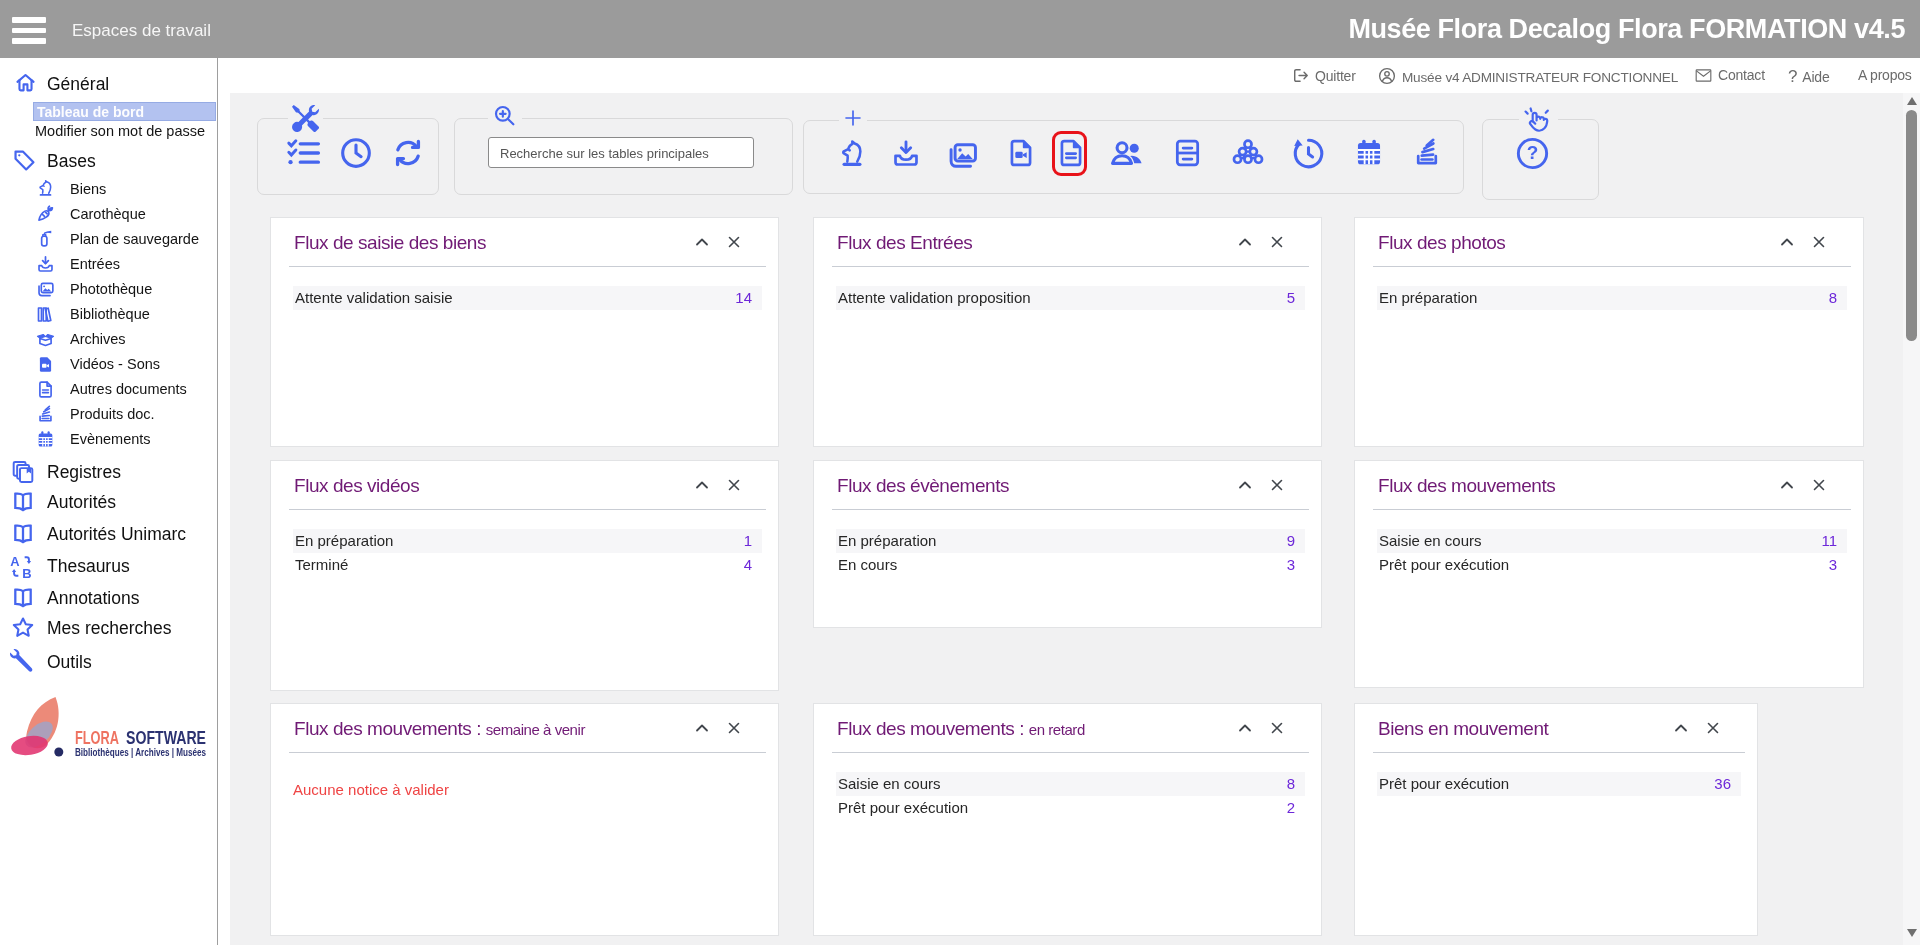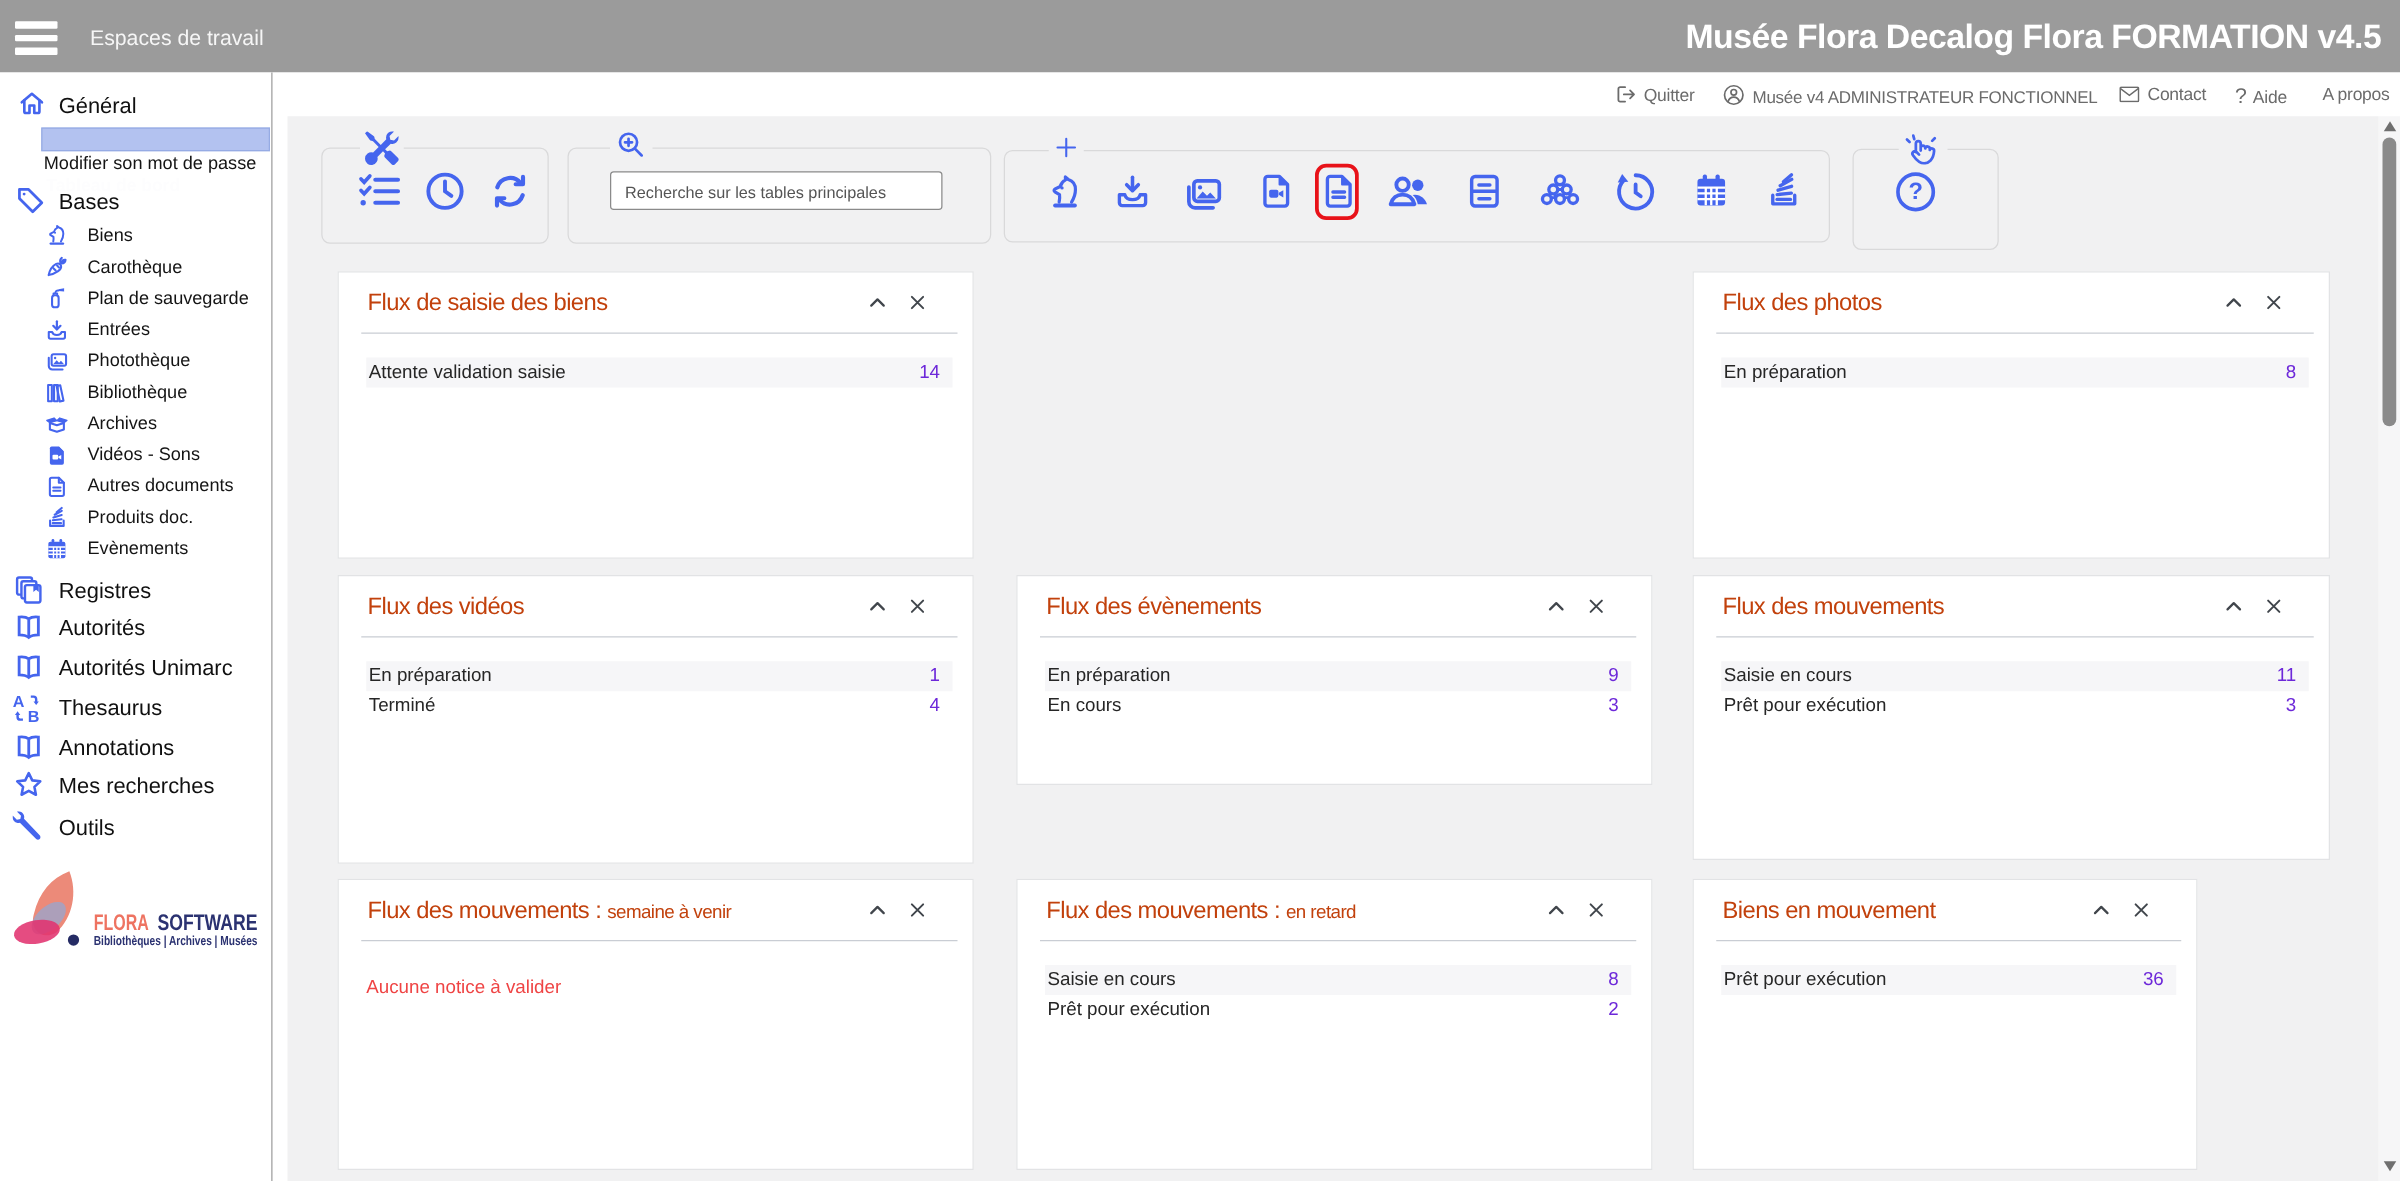--- a/index.html
+++ b/index.html
@@ -20,38 +20,38 @@
   .linksbar .item { position:absolute; top:9px; white-space:nowrap; }
   .licon { display:inline-block; vertical-align:-3px; margin-right:6px; }
 
   
   .sidebar { position:absolute; left:0; top:58px; width:218px; height:887px; background:#fff;
     border-right:1px solid #9e9e9e; }
   .nav-h { position:absolute; font-size:17.5px; color:#101010; }
   .nav-s { position:absolute; font-size:14.5px; color:#141414; }
   .hl { position:absolute; left:33px; top:44px; width:183px; height:19px; background:#b3c2f0;
     border:1px solid #96abe4; }
-  .hl span { position:absolute; left:3px; top:1px; font-size:14px; font-weight:bold; color:#fdfdfe;margin-top:36px; }
+  .hl span { position:absolute; left:3px; top:1px; font-size:14px; font-weight:bold; color:#fdfdfe; }
   .icn { position:absolute; }
 
   
   .main { position:absolute; left:230px; top:93px; width:1673px; height:852px; background:#f1f1f2; }
   .grp { position:absolute; border:1px solid #d9d9da; border-radius:7px; }
   .legend { position:absolute; background:#f1f1f2; padding:0 4px; }
   .ticon { position:absolute; }
 
   .searchbox { position:absolute; left:258px; top:44px; width:266px; height:31px; background:#fff;
     border:1px solid #8a8a8a; border-radius:3px; }
   .searchbox span { position:absolute; left:11px; top:8px; font-size:13px; color:#555; }
 
   .redbox { position:absolute; border:3px solid #e81219; border-radius:9px; }
 
   
   .card { position:absolute; width:509px; background:#fff; border:1px solid #e2e3e5; }
-  .card .title { position:absolute; left:23px; top:14px; font-size:19px; letter-spacing:-0.45px; color:#c2410c; white-space:nowrap; }
+  .card .title { position:absolute; left:23px; top:14px; font-size:19px; letter-spacing:-0.45px; color:#701a75; white-space:nowrap; }
   .card .title small { font-size:15px; }
   .card .sep { position:absolute; left:18px; right:12px; top:48px; height:1px; background:#c9cdd4; }
   .card .rows { position:absolute; left:22px; right:16px; top:68px; }
   .card .row { position:relative; height:24px; font-size:15px; color:#262626; line-height:24px; }
   .card .row.odd { background:#f6f6f8; }
   .card .row .lbl { position:absolute; left:2px; }
   .card .row .val { position:absolute; right:10px; color:#6d28d9; }
   .card .plain { position:absolute; left:22px; top:77px; font-size:15px; color:#ef4444; }
   .cc { position:absolute; top:16px; width:16px; height:16px; }
 
@@ -396,20 +396,36 @@
       </svg>
     <div class="sep"></div>
     <div class="rows">
       <div class="row odd">
           <span class="lbl">Attente validation saisie</span>
           <span class="val">14</span>
         </div>
     </div>
   </div>
 
+  <div class="card" style="left:583px;top:124px;height:230px">
+    <div class="title">Flux des Entrées</div>
+    <svg class="cc" style="right:68px" viewBox="0 0 16 16" fill="none" stroke="#41464c" stroke-width="1.8" stroke-linecap="round" stroke-linejoin="round">
+        <path d="M3 10.5 8 5.5l5 5"></path>
+      </svg>
+    <svg class="cc" style="right:36px" viewBox="0 0 16 16" fill="none" stroke="#41464c" stroke-width="1.6" stroke-linecap="round">
+        <path d="M3.5 3.5l9 9M12.5 3.5l-9 9"></path>
+      </svg>
+    <div class="sep"></div>
+    <div class="rows">
+      <div class="row odd">
+          <span class="lbl">Attente validation proposition</span>
+          <span class="val">5</span>
+        </div>
+    </div>
+  </div>
 
   <div class="card" style="left:1124px;top:124px;width:510px;height:230px">
     <div class="title">Flux des photos</div>
     <svg class="cc" style="right:68px" viewBox="0 0 16 16" fill="none" stroke="#41464c" stroke-width="1.8" stroke-linecap="round" stroke-linejoin="round">
         <path d="M3 10.5 8 5.5l5 5"></path>
       </svg>
     <svg class="cc" style="right:36px" viewBox="0 0 16 16" fill="none" stroke="#41464c" stroke-width="1.6" stroke-linecap="round">
         <path d="M3.5 3.5l9 9M12.5 3.5l-9 9"></path>
       </svg>
     <div class="sep"></div>

